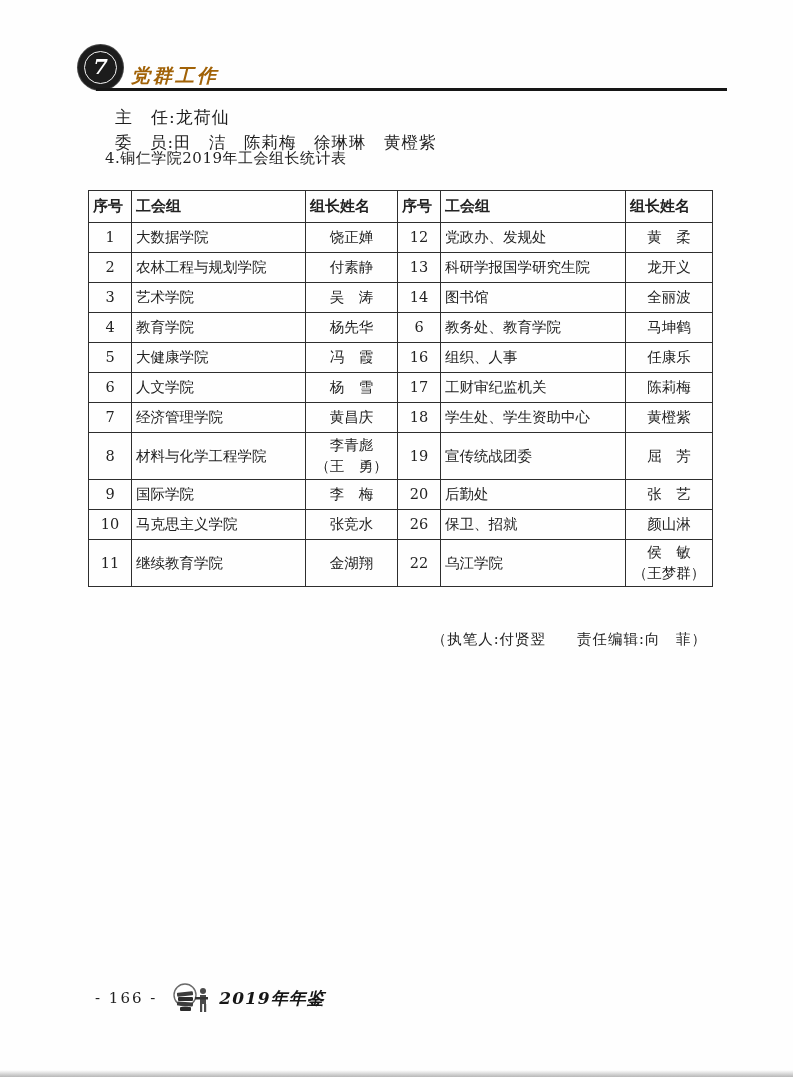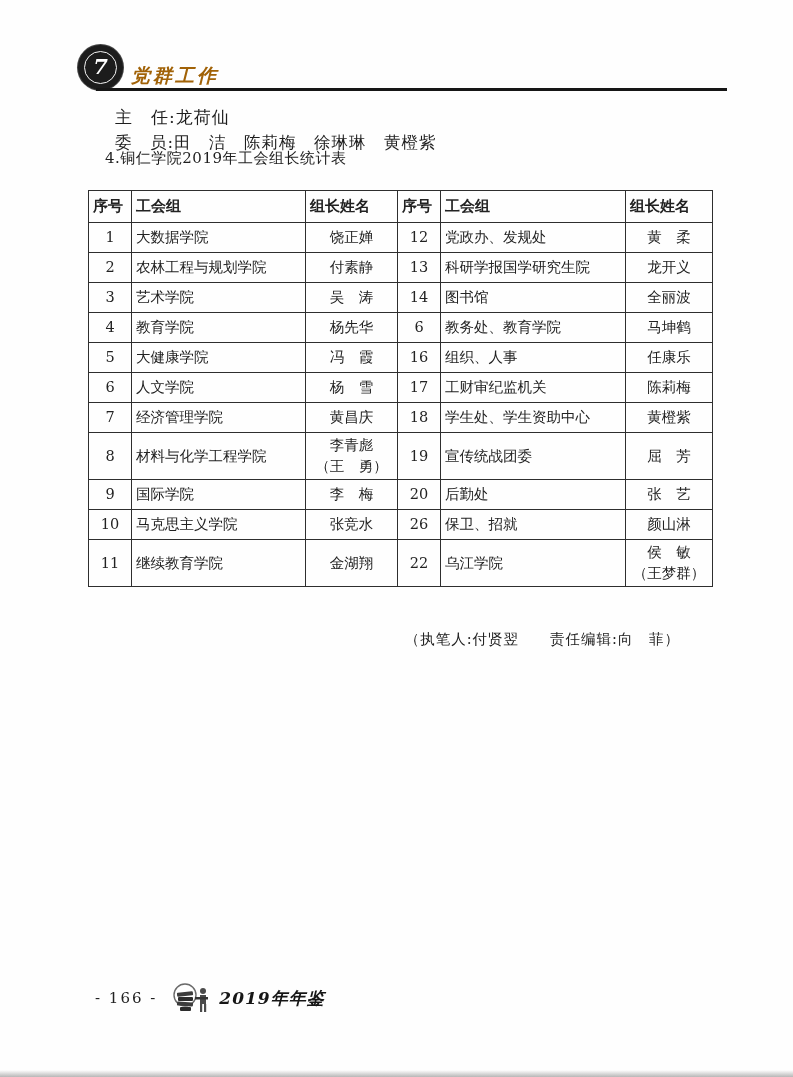--- a/index.html
+++ b/index.html
@@ -60,21 +60,21 @@
   table.union th {
     height:32px; font-weight:bold; text-align:left; font-size:15px;
     font-family:"DejaVu Sans","Liberation Sans",sans-serif;
   }
   table.union td { height:30px; }
   td.cell-center { text-align:center; white-space:pre-line; line-height:1.45; }
   td.cell-group  { text-align:left; padding-left:9px; }
 
   
   .note {
-    position:absolute; top:630px; right:113px;
+    position:absolute; top:630px; right:86px;
     font-size:14.5px; letter-spacing:1px; color:#222;margin-left:12px;
   }
   .footer { position:absolute; left:95px; top:982px; display:flex; align-items:center; }
   .page-number { font-size:15px; letter-spacing:2px; color:#222; }
   .yearbook-logo { margin-left:14px; margin-right:6px; }
   .yearbook-title {
     font-size:17px; font-weight:bold; font-style:italic;
     letter-spacing:1px; color:#161616;
   }
   .scan-edge {

